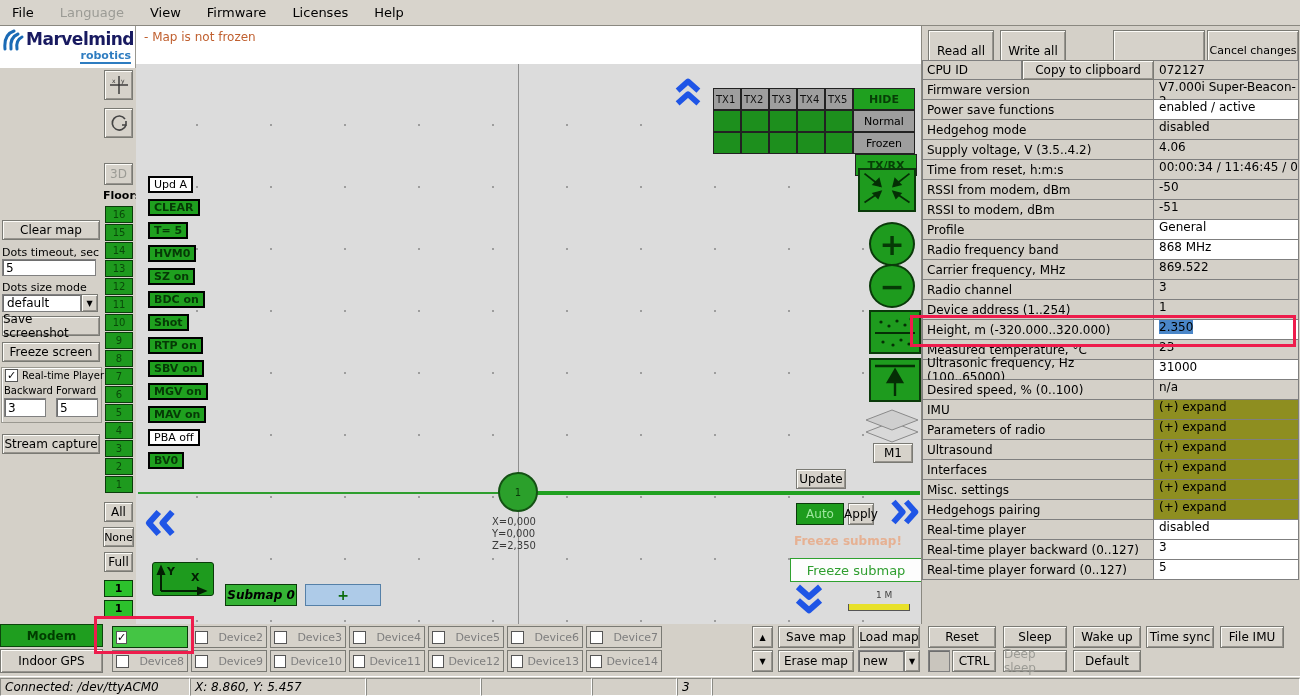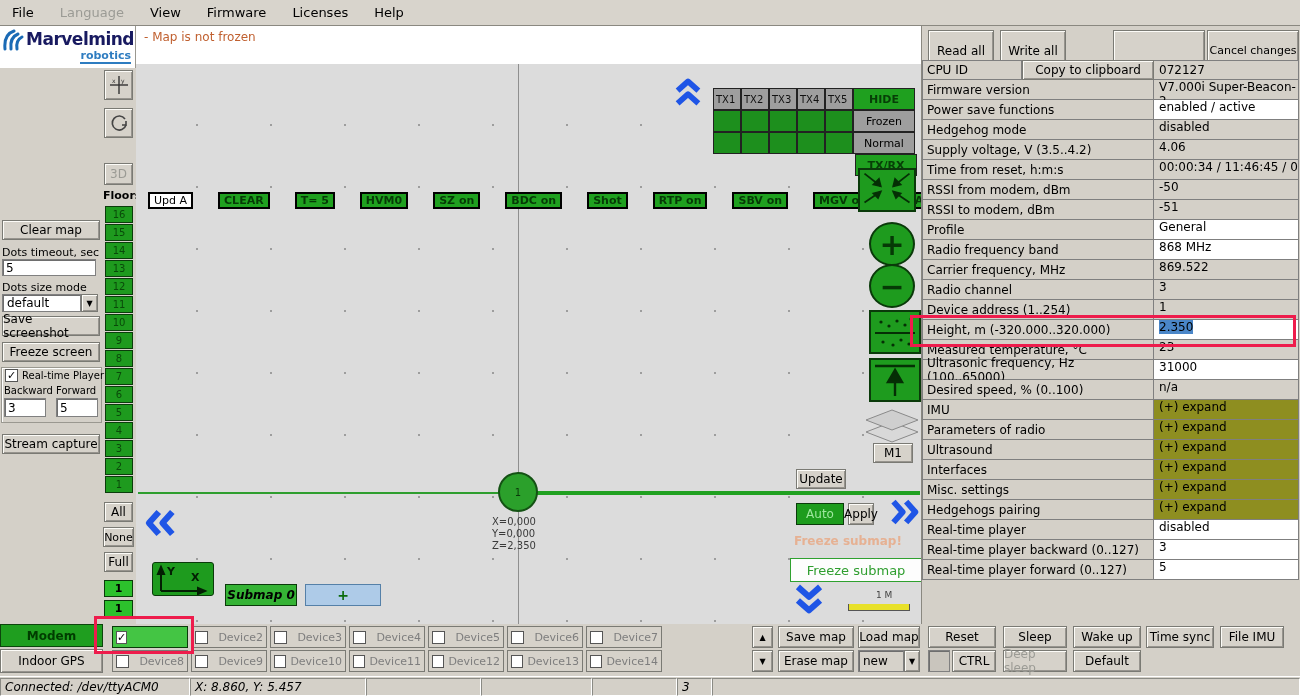--- a/index.html
+++ b/index.html
@@ -47,21 +47,21 @@
 
   
   .map { position:absolute; left:136px; top:26px; width:786px; height:598px; background:#dcdcdc; border-right:1px solid #8a8880; overflow:hidden; }
   .map-strip { position:absolute; left:0; top:0; width:786px; height:38px; background:#fff; }
   .map-status { position:absolute; left:8px; top:4px; color:#c06030; font-size:12px; }
   .gridlayer { position:absolute; left:0; top:38px; width:786px; height:560px;
                background-image:radial-gradient(circle,#9d9d9d 1.2px, transparent 1.4px); background-size:74px 62px; background-position:24px 30px; }
   .vline { position:absolute; left:382px; top:38px; width:1px; height:560px; background:#8f8f8f; }
   .hline { position:absolute; left:2px; top:466px; width:782px; height:2px; background:#2e9e2e; }
   .hline2 { position:absolute; left:382px; top:465px; width:402px; height:4px; background:#21a121; }
-  .mapbtns { position:absolute; left:12px; top:166px; display:flex; flex-direction:row; gap:25px; }
+  .mapbtns { position:absolute; left:12px; top:150px; display:flex; flex-direction:column; gap:6px; }
   .mapbtn { height:17px; padding:0 4px; background:#1fa01f; border:2px solid #000; color:#063906; font-size:11px; font-weight:bold;
             display:flex; align-items:center; width:max-content; cursor:pointer; }
   .mapbtn.white { background:#fff; color:#000; font-weight:normal; }
 
   .txtable { position:absolute; left:577px; top:62px; }
   .txrow { display:flex; }
   .txcell { width:28px; height:22px; border:1px solid #222; margin-right:0; font-size:10px; color:#111; display:flex; align-items:center; padding-left:2px; }
   .txhead { background:#9e9e9e; }
   .txgreen { background:#1d8f1d; }
   .txside { width:62px; height:22px; border:1px solid #222; font-size:11px; display:flex; align-items:center; justify-content:center; }
@@ -260,29 +260,29 @@
             <div class="txcell txhead">TX5</div>
           </div>
         <div class="txside green">HIDE</div>
       </div>
       <div class="txrow">
         <div class="txcell txgreen"></div>
           <div class="txcell txgreen"></div>
           <div class="txcell txgreen"></div>
           <div class="txcell txgreen"></div>
           <div class="txcell txgreen"></div>
-        <div class="txside gray">Frozen</div>
+        <div class="txside gray">Normal</div>
       </div>
       <div class="txrow">
         <div class="txcell txgreen"></div>
           <div class="txcell txgreen"></div>
           <div class="txcell txgreen"></div>
           <div class="txcell txgreen"></div>
           <div class="txcell txgreen"></div>
-        <div class="txside gray">Normal</div>
+        <div class="txside gray">Frozen</div>
       </div>
       <div class="txrow">
         <div class="txspacer" style="width:142px"></div>
         <div class="txside green">TX/RX</div>
       </div>
     </div>
 
     <div class="sqbtn" style="left:722px; top:142px; width:58px">
       <svg viewBox="0 0 58 40" width="54" height="36" stroke="#052f05" stroke-width="2" fill="#052f05">
         <line x1="4" y1="4" x2="22" y2="18"></line>

